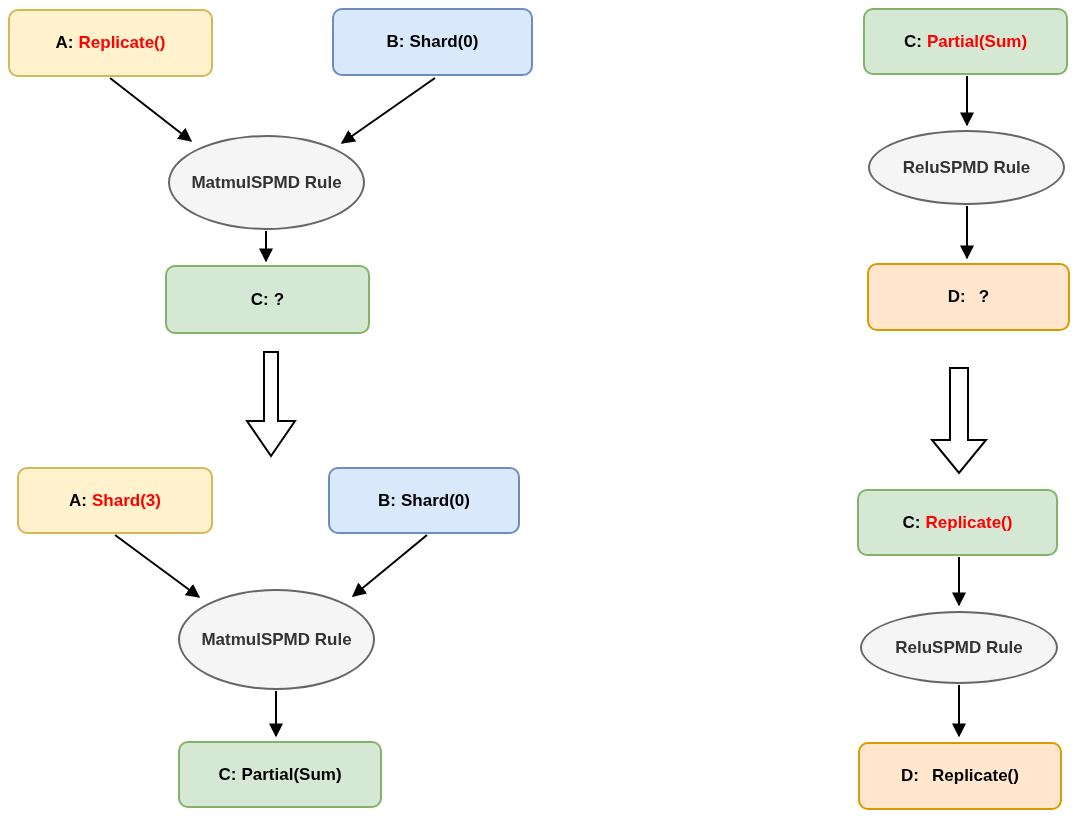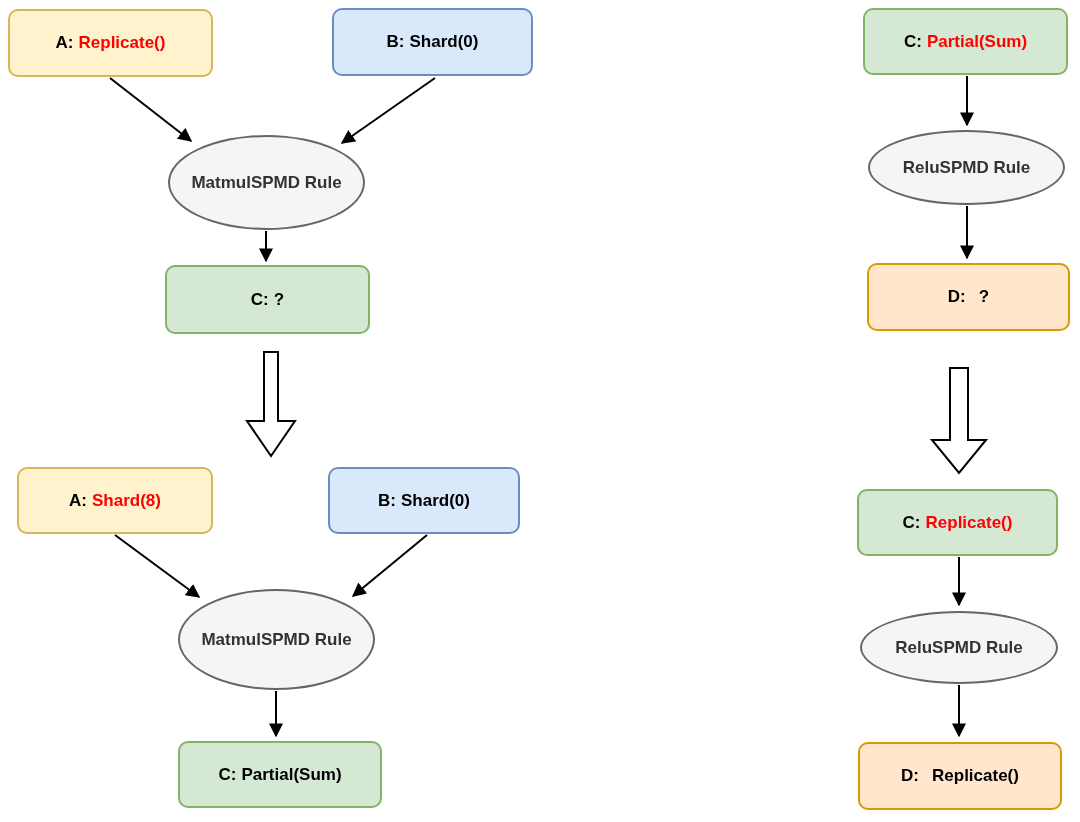--- a/index.html
+++ b/index.html
@@ -100,21 +100,21 @@
   <div class="node rule-ellipse n-e1">
     <span>MatmulSPMD Rule</span>
   </div>
   <div class="node box tensor-c n-c1">
     <span>C:</span>
     <span style="color: rgb(0, 0, 0);">?</span>
   </div>
 
   <div class="node box tensor-a n-a2">
     <span>A:</span>
-    <span style="color: rgb(255, 0, 0);">Shard(8)</span>
+    <span style="color: rgb(255, 0, 0);">Shard(3)</span>
   </div>
   <div class="node box tensor-b n-b2">
     <span>B:</span>
     <span style="color: rgb(0, 0, 0);">Shard(0)</span>
   </div>
   <div class="node rule-ellipse n-e2">
     <span>MatmulSPMD Rule</span>
   </div>
   <div class="node box tensor-c n-c2">
     <span>C:</span>

